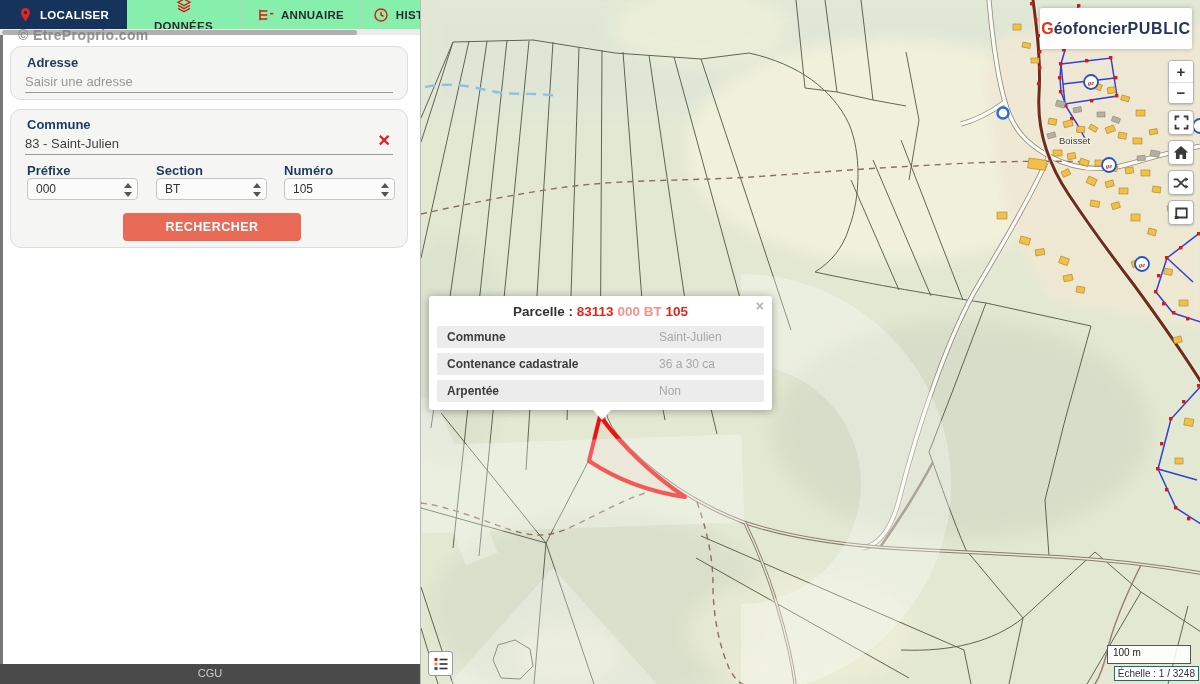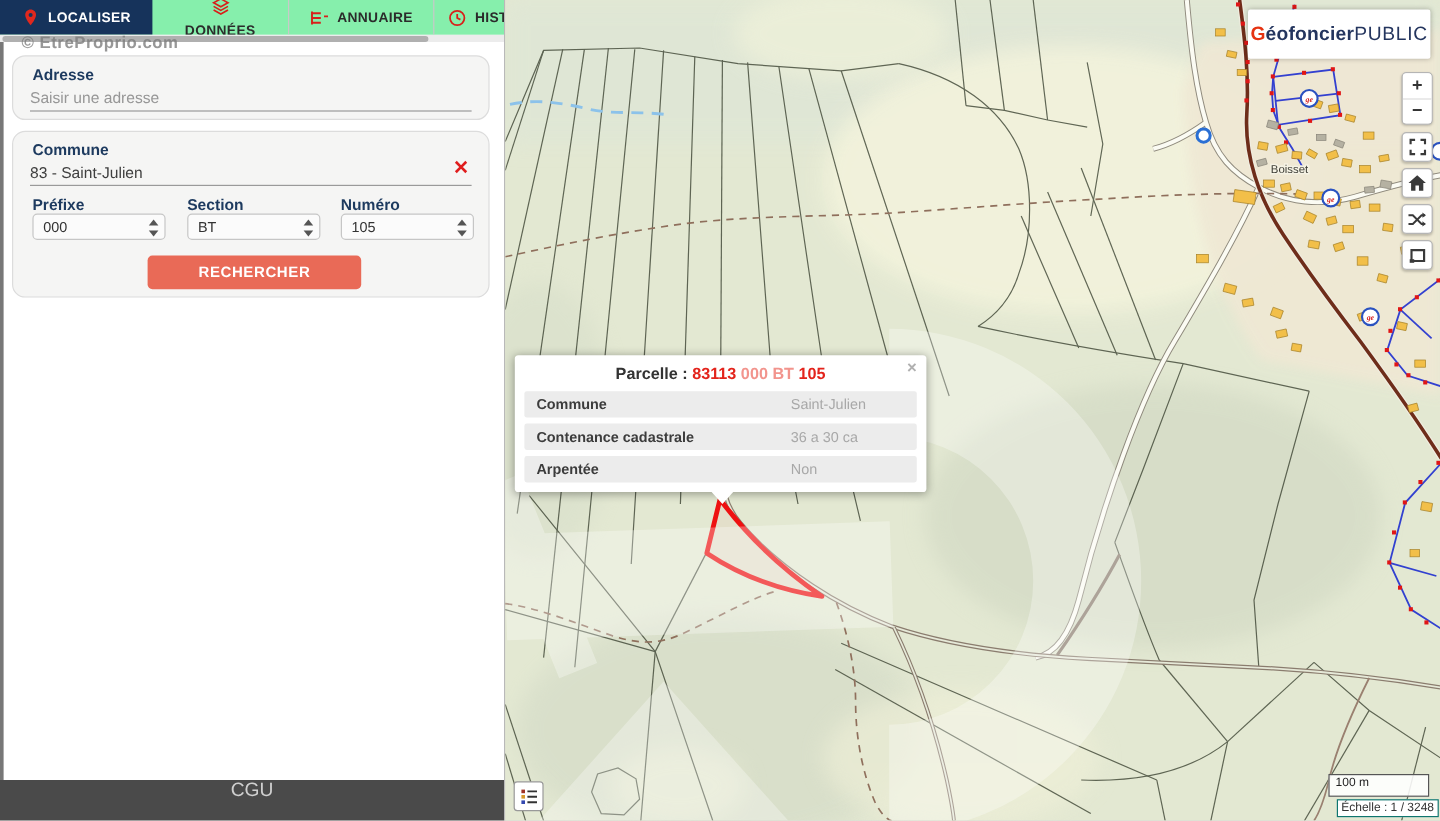--- a/index.html
+++ b/index.html
@@ -35,33 +35,33 @@
   .sel-label { position:absolute; top:53px; font-size:13px; font-weight:bold; color:#1d3a5f; }
   .sel { position:absolute; top:68px; width:111px; height:22px; background:#fbfbfb; border:1px solid #c6c6c6;
          border-radius:4px; font-size:12px; color:#333; line-height:20px; padding-left:8px; cursor:pointer; }
   .sel .stepper { position:absolute; right:5px; top:3px; width:8px; height:16px; }
   .sel .stepper::before { content:""; position:absolute; left:0; top:1px; border-left:4px solid transparent; border-right:4px solid transparent; border-bottom:5px solid #555; }
   .sel .stepper::after  { content:""; position:absolute; left:0; bottom:1px; border-left:4px solid transparent; border-right:4px solid transparent; border-top:5px solid #555; }
 
   .search-btn { position:absolute; left:112px; top:103px; width:178px; height:28px; background:#e96a57; border:none;
                 border-radius:4px; color:#fff; font-size:12.5px; font-weight:bold; letter-spacing:.5px; cursor:pointer; font-family:inherit; }
 
-  .side-footer { position:absolute; left:0; bottom:0; width:420px; height:34px; background:#4a4a4a;
-                 color:#cfcfcf; font-size:16px; text-align:center; line-height:18px; cursor:pointer; }
+  .side-footer { position:absolute; left:0; bottom:0; width:420px; height:20px; background:#4a4a4a;
+                 color:#cfcfcf; font-size:11px; text-align:center; line-height:18px; cursor:pointer; }
 
   
   .mapwrap { position:absolute; left:420px; top:0; width:780px; height:684px; background:#e3e8d2; overflow:hidden; border-left:1px solid #b9b9b9; }
   .mapwrap svg.map { position:absolute; left:0; top:0; }
 
   .logo-card { position:absolute; top:8px; right:8px; width:152px; height:41px; background:#fff; border-radius:2px;
                box-shadow:0 0 4px rgba(0,0,0,.25); display:flex; align-items:center; justify-content:center;
                font-size:16px; cursor:pointer; }
   .logo-card .lg-g { color:#e63312; font-weight:bold; }
   .logo-card .lg-name { color:#24355e; font-weight:bold; letter-spacing:.2px; }
-  .logo-card .lg-suffix { color:#24355e; font-weight:normal; margin-left:0; letter-spacing:.6px; }
+  .logo-card .lg-suffix { color:#24355e; font-weight:bold; margin-left:0; letter-spacing:.6px; }
 
   .zoomgroup { position:absolute; top:60px; right:6px; width:26px; background:#fff; border:1px solid #b5b5b5;
                border-radius:4px; box-shadow:0 1px 2px rgba(0,0,0,.2); overflow:hidden; }
   .zoombtn { width:100%; height:21px; text-align:center; font-size:15px; font-weight:bold; color:#333;
              line-height:20px; cursor:pointer; background:#fff; border:none; font-family:inherit; display:block; }
   .zoombtn + .zoombtn { border-top:1px solid #ddd; }
 
   .ctrl { position:absolute; right:6px; width:26px; height:25px; background:#fff; border:1px solid #b5b5b5; border-radius:4px;
           box-shadow:0 1px 2px rgba(0,0,0,.2); display:flex; align-items:center; justify-content:center; cursor:pointer; }
   .c1{top:110px;} .c2{top:140px;} .c3{top:170px;} .c4{top:200px;}

